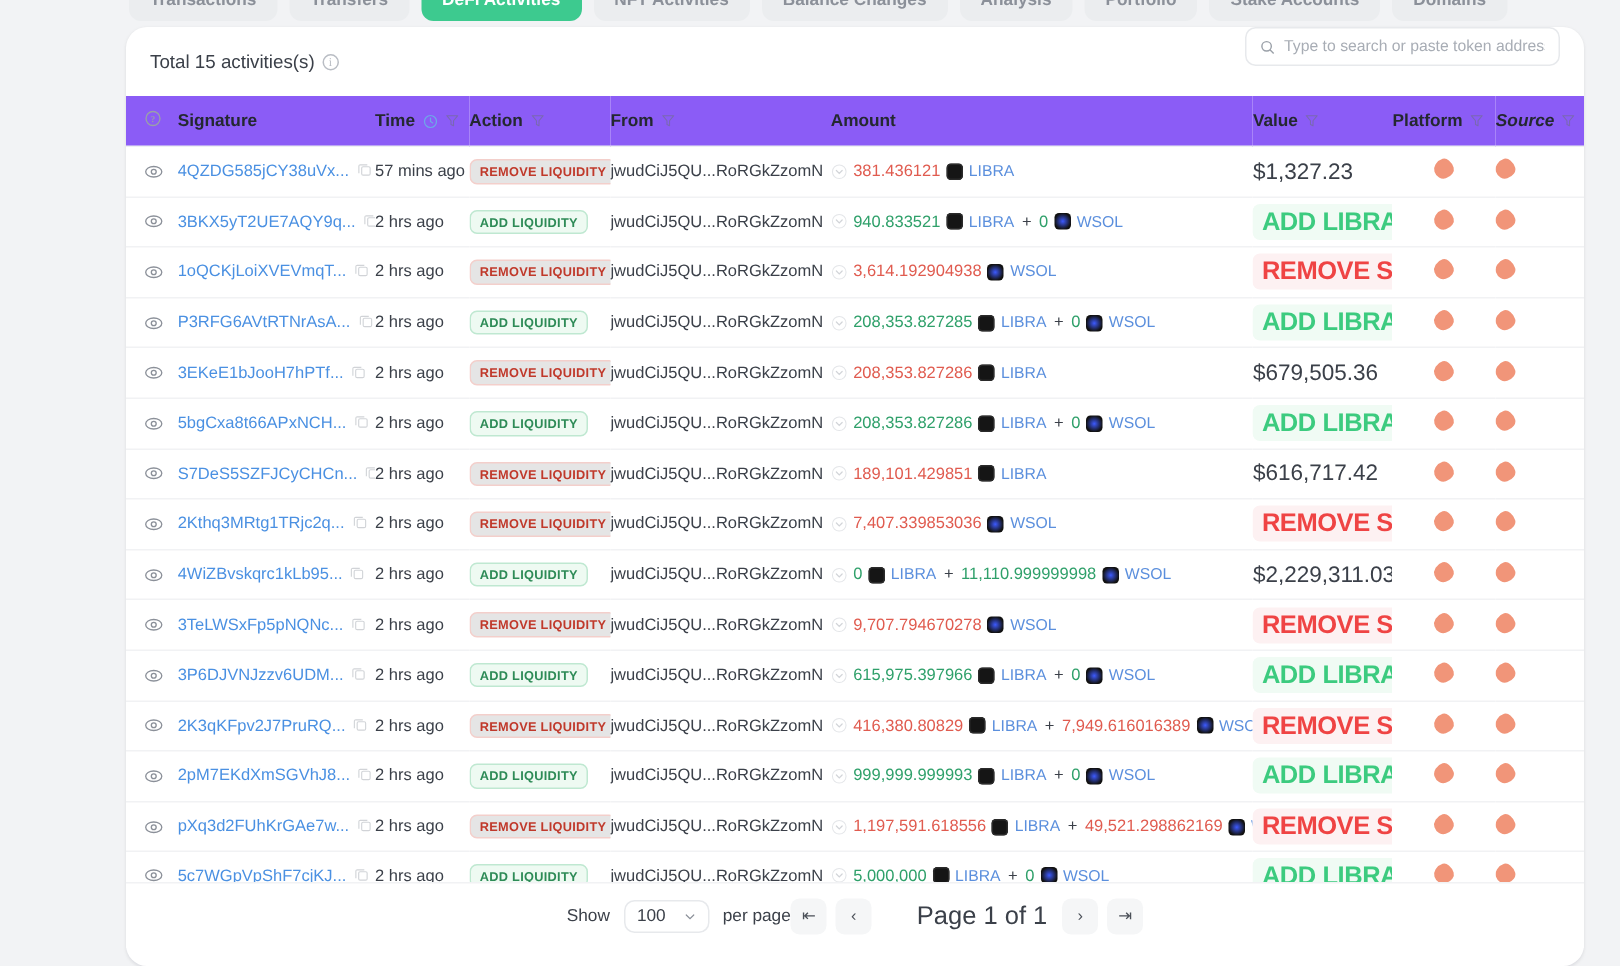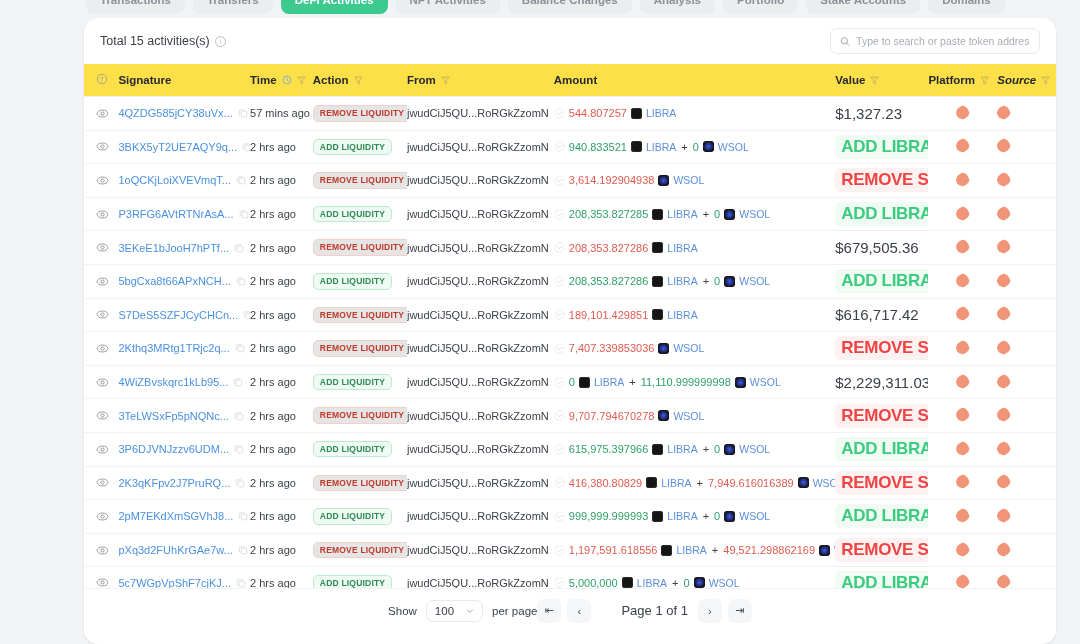--- a/index.html
+++ b/index.html
@@ -33,21 +33,21 @@
     left: 84px; top: 18px;
     width: 972px; height: 626px;
     background: #ffffff;
     border-radius: 14px;
     box-shadow: 0 1px 3px rgba(16,24,40,.06), 0 1px 2px rgba(16,24,40,.04);
     overflow: hidden;
   }
 
   .card-top {
     height: 46px;
-    display: flex; align-items: center; justify-content: space-between;
+    display: flex; justify-content: space-between;
     padding: 0 16px 0 16px;
   }
   .total-txt {
     font-size: 12.5px; color: #3b4049; font-weight: 400;
     display: flex; align-items: center; gap: 5px;
   }
   .info-circle {
     width: 11px; height: 11px; border-radius: 50%;
     border: 1px solid #b9bdc4; color: #b9bdc4;
     font-size: 8px; line-height: 9px; text-align: center;
@@ -68,21 +68,21 @@
   }
   .searchbox input::placeholder { color: #a8adb5; }
 
   
   table { width: 100%; border-collapse: collapse; table-layout: fixed; }
   thead th {
     text-align: left;
     font-size: 11.5px; font-weight: 700; color: #242830;
     padding: 9px 0 9px 0;
     border-bottom: 1px solid #eef0f2;
-    background: #fde047;
+    background: #8b5cf6;
     white-space: nowrap;
   }
   .th-in { display: flex; align-items: center; gap: 5px; }
   .funnel { flex: 0 0 auto; opacity: .55; }
   .clockico { flex: 0 0 auto; }
 
   tbody td {
     border-bottom: 1px solid #f1f2f4;
     font-size: 11px; color: #3b4049;
     padding: 0; height: 33.6px;
@@ -166,21 +166,21 @@
     border: 1px solid #e7e9ec; border-radius: 7px;
     padding: 4px 8px; font-size: 11.5px; color: #3b4049;
   }
   .pager { display: flex; align-items: center; gap: 6px; }
   .pbtn {
     width: 24px; height: 24px; border-radius: 6px;
     background: #f5f6f7; color: #4b5058;
     display: flex; align-items: center; justify-content: center;
     font-size: 11px;
   }
-  .pinfo { font-size: 13px; color: #3b4049; padding: 0 4px; margin-left: 20px; }
+  .pinfo { font-size: 17px; color: #3b4049; padding: 0 4px; margin-left: 20px; }
 </style>
 </head>
 <body>
 
 <div class="tabstrip">
     <div class="tab">Transactions</div>
     <div class="tab">Transfers</div>
     <div class="tab active">DeFi Activities</div>
     <div class="tab">NFT Activities</div>
     <div class="tab">Balance Changes</div>
@@ -293,21 +293,21 @@
             </svg></td>
           <td class="c-time">57 mins ago</td>
           <td class="c-act"><span class="badge remove">REMOVE LIQUIDITY</span></td>
           <td class="c-from"><span class="from-txt">jwudCiJ5QU...RoRGkZzomN</span></td>
           <td class="c-amt">
             <div class="amt-wrap">
               <svg class="chev-circle" width="11" height="11" viewBox="0 0 16 16">
                 <circle cx="8" cy="8" r="6.6" fill="none" stroke="#c8ccd2" stroke-width="1"></circle>
                 <path d="M5.2 6.8L8 9.6l2.8-2.8" fill="none" stroke="#a6abb3" stroke-width="1.2" stroke-linecap="round"></path>
               </svg>
-              <span class="amt-num neg">544.807257</span>
+              <span class="amt-num neg">381.436121</span>
               <span class="tok-ico tok-libra"></span>
               <span class="tok-name">LIBRA</span>
             </div>
           </td>
           <td class="c-val"><span class="val-plain">$1,327.23</span></td>
           <td class="c-plat"><span class="blob"></span></td>
           <td class="c-src"><span class="blob"></span></td>
         </tr>
         <tr>
           <td class="c-eye">

